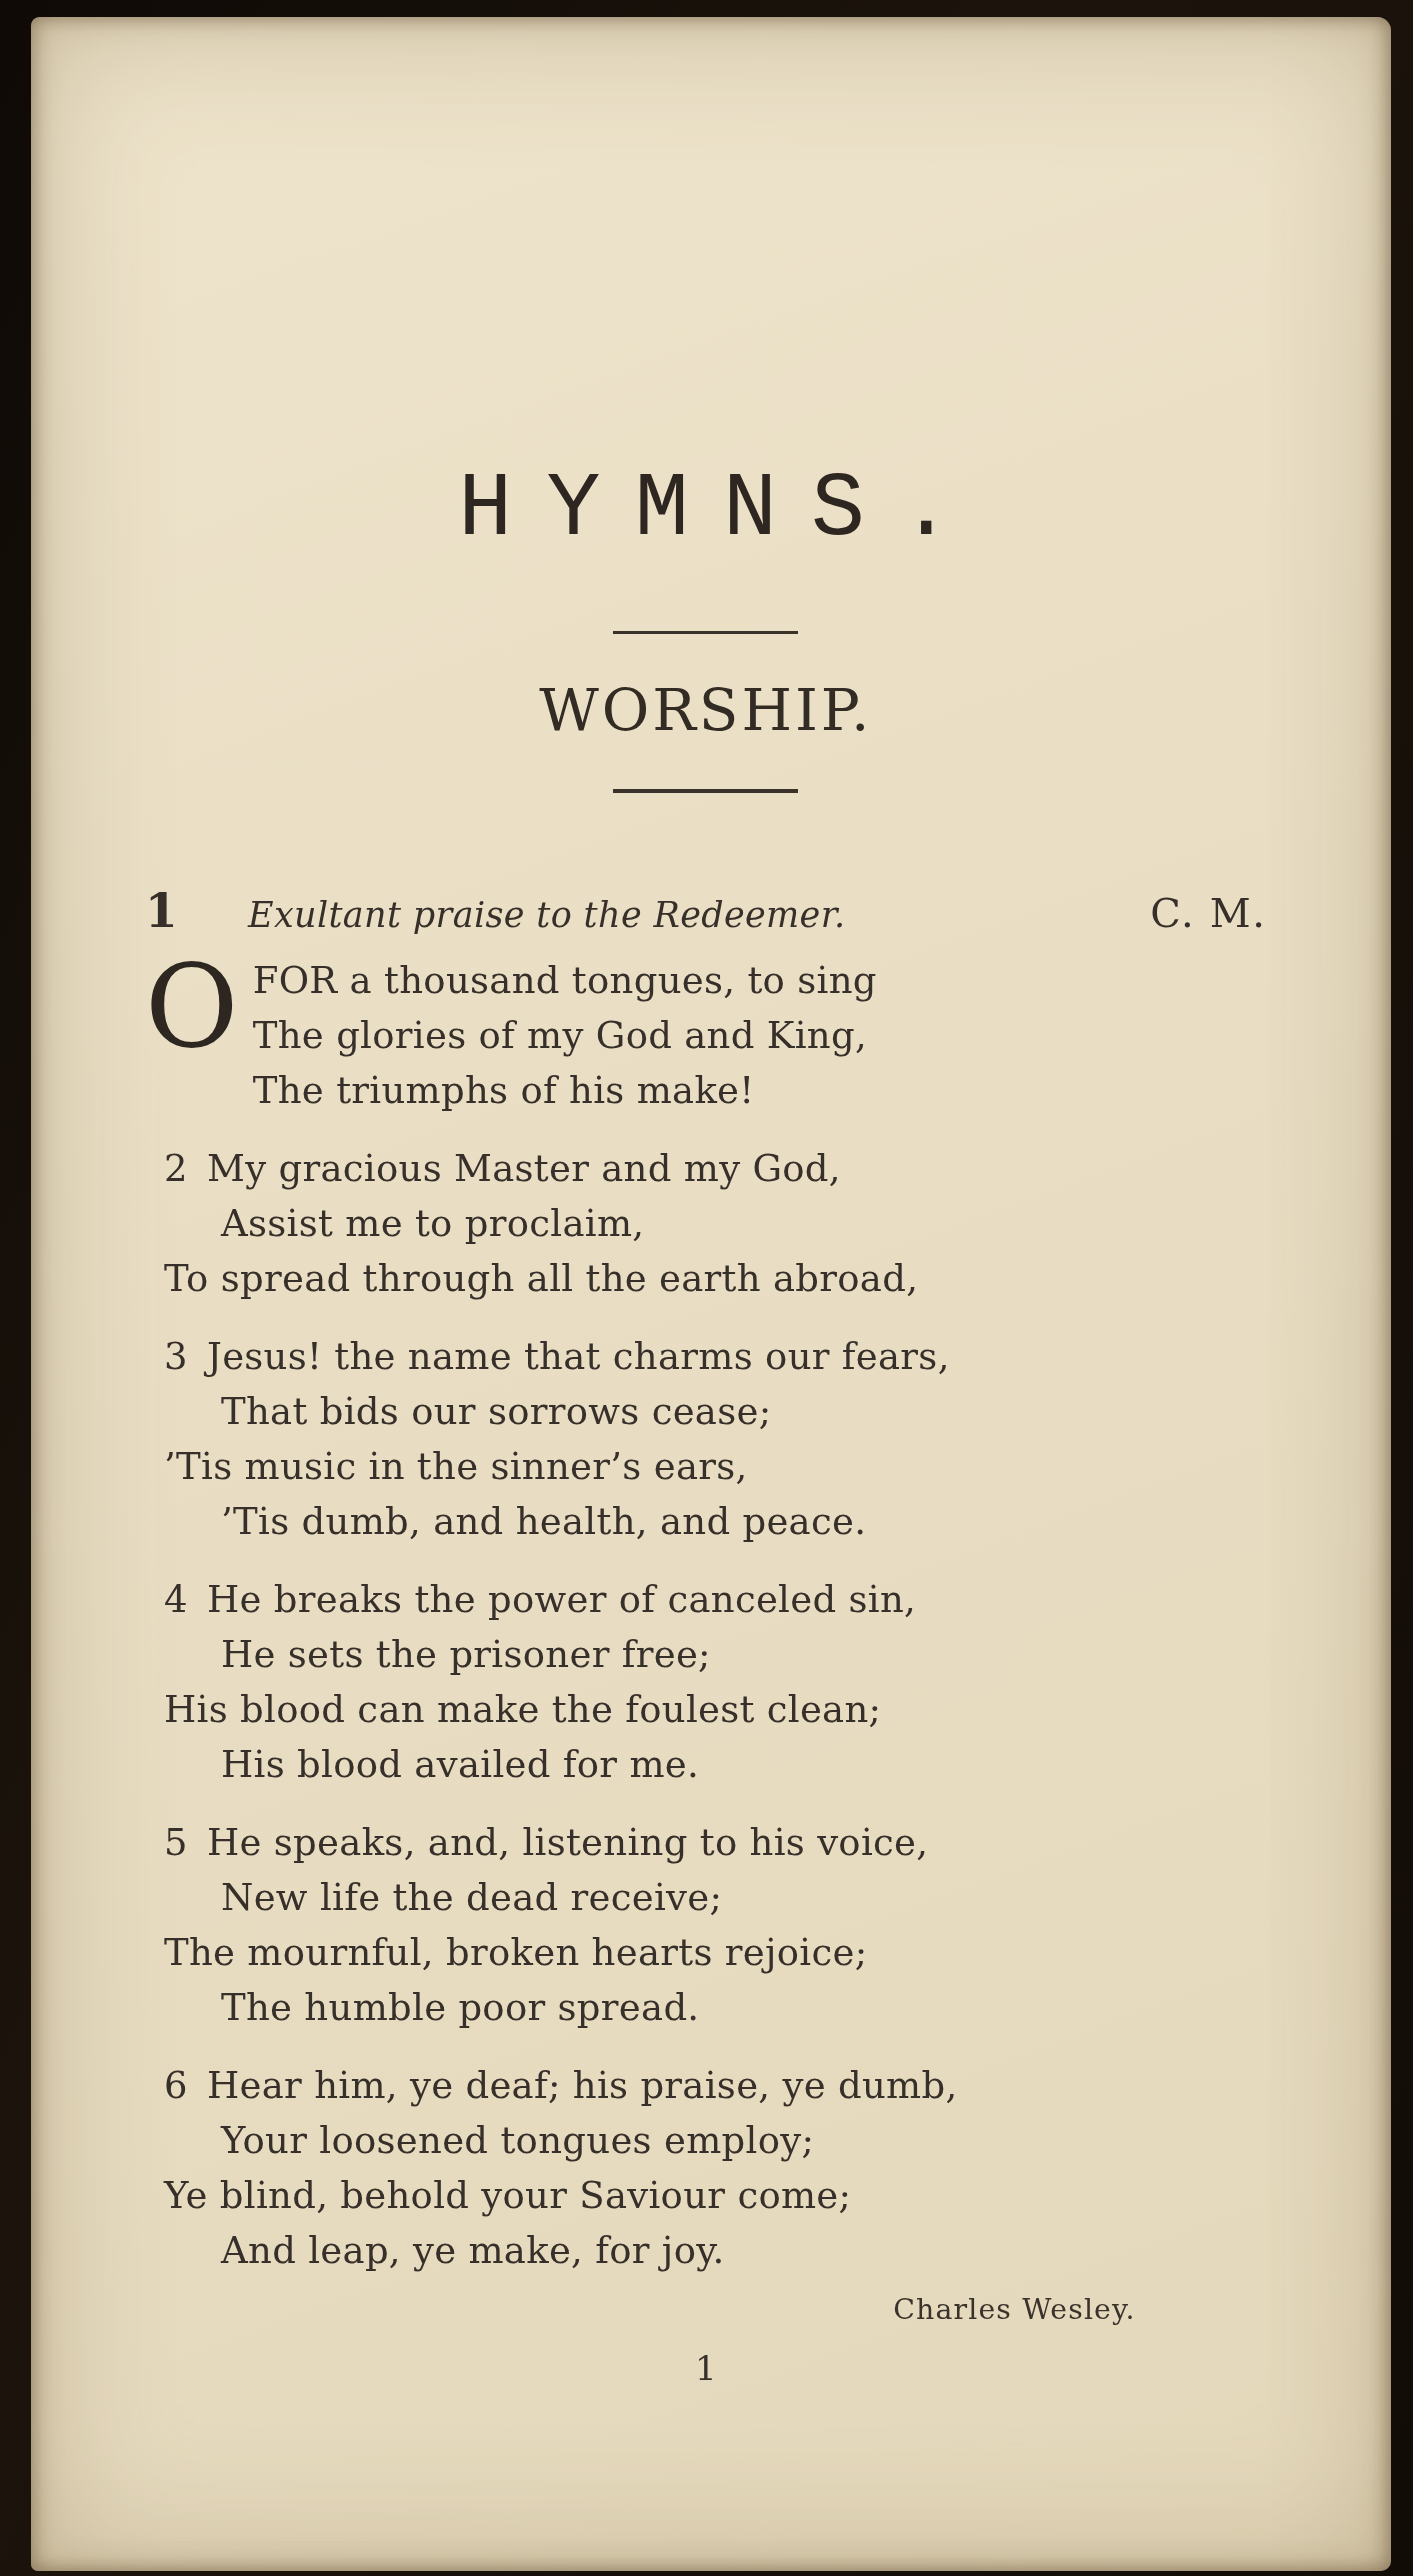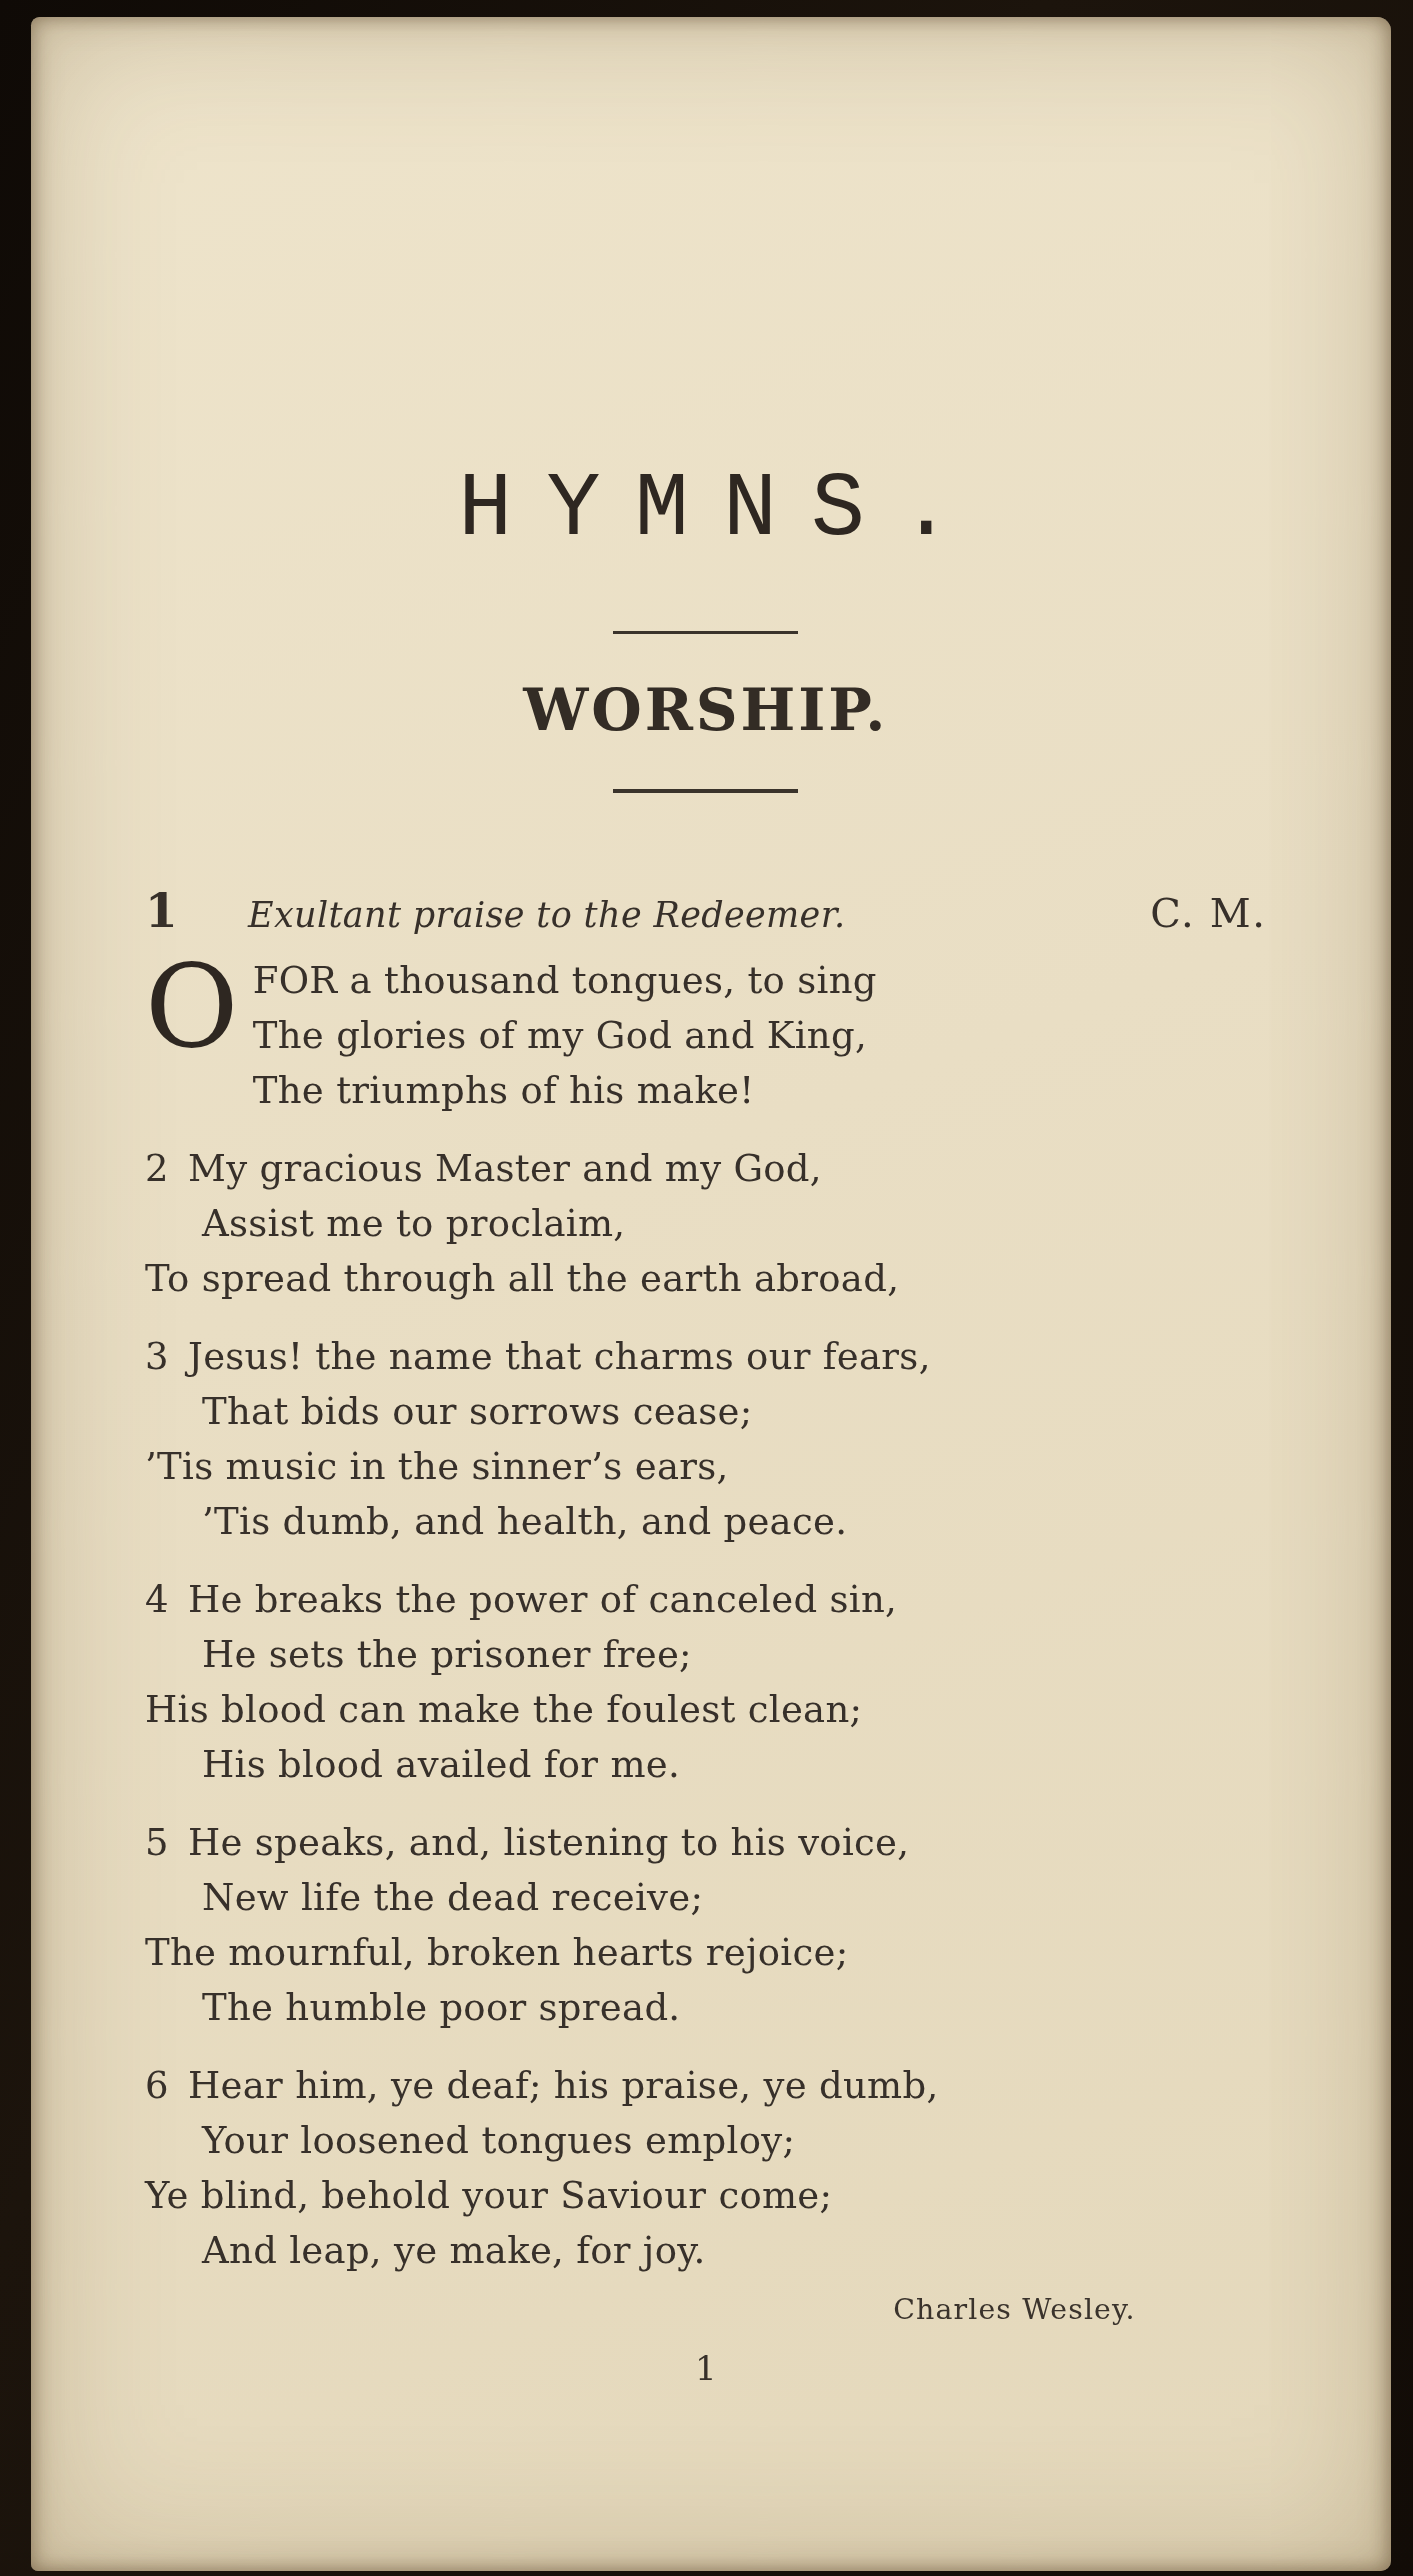--- a/index.html
+++ b/index.html
@@ -55,21 +55,21 @@
     background: #3a332b;
     margin: 76px auto 0 auto;
   }
   .rule.rule2 {
     margin-top: 50px;
   }
   .section {
     margin: 47px 0 0 0;
     text-align: center;
     font-size: 58px;
-    font-weight: 700;
+    font-weight: 400;
     line-height: 1.0;
     letter-spacing: 0.05em;
     color: #332c25;
   }
 
   
   .hymn-header {
     margin-top: 90px;
     display: flex;
     align-items: baseline;
@@ -98,20 +98,21 @@
     margin-top: 15.5px;
     font-size: 37px;
     line-height: 55px;
     letter-spacing: 0.3px;
   }
   .stanza {
     margin-bottom: 23px;
   }
   .line {
     white-space: nowrap;
+    margin-left: 19px;
   }
   .line.indent {
     padding-left: 57px;
   }
   .stanza-num {
     display: inline-block;
     min-width: 29px;
     margin-right: 14px;
   }
   .drop-cap {

